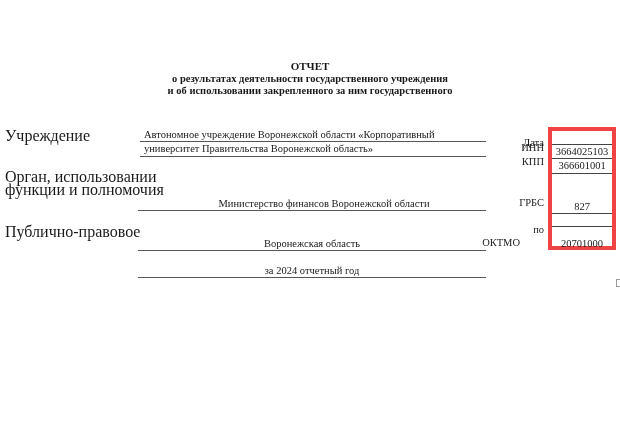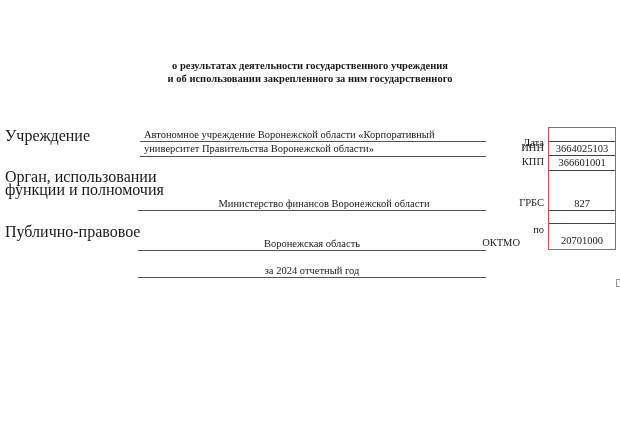--- a/index.html
+++ b/index.html
@@ -7,38 +7,39 @@
       width: 620px; height: 425px; background: #ffffff; position: relative; overflow: hidden;
       font-family: "Liberation Serif", "DejaVu Serif", serif; color: #1a1a1a;
     }
     .abs { position: absolute; }
     .title-block { left: 130px; top: 60px; width: 360px; text-align: center; font-weight: bold; font-size: 10.5px; line-height: 12.5px; }
     .title-block .t1 { font-size: 11px; }
     .lbl { font-size: 16px; line-height: 13px; white-space: nowrap; }
     .line { position: absolute; height: 0; border-top: 1px solid #555; }
     .field { position: absolute; font-size: 10.5px; line-height: 13px; white-space: nowrap; }
     .center { text-align: center; }
-    .codebox { position: absolute; left: 548px; top: 127px; width: 68px; height: 123px; border: 1px solid #ef4444; box-sizing: border-box; }
+    .codebox { position: absolute; left: 548px; top: 127px; width: 68px; height: 123px; border: 4px solid #ef4444; box-sizing: border-box; }
     .cb-row { position: absolute; left: 0; width: 100%; border-bottom: 1px solid #444; font-size: 10.5px; text-align: center; box-sizing: border-box; }
     .cb-row.last { border-bottom: none; }
     .rlabel { position: absolute; font-size: 10.5px; text-align: right; width: 44px; white-space: nowrap; }
     .bracket { position: absolute; left: 616px; top: 279px; width: 4px; height: 6px; border: 1px solid #999; border-right: none; }
   </style>
 </head>
 <body>
 
 <div class="abs title-block">
+  <div class="t1">ОТЧЕТ</div>
   <div>о результатах деятельности государственного учреждения</div>
   <div>и об использовании закрепленного за ним государственного</div>
 </div>
 
 <div class="abs lbl" style="left:5px; top:129px;">Учреждение</div>
 <div class="field" style="left:144px; top:128px;">Автономное учреждение Воронежской области «Корпоративный</div>
 <div class="line" style="left:140px; top:141px; width:346px;"></div>
-<div class="field" style="left:144px; top:142px;">университет Правительства Воронежской области»</div>
+<div class="field" style="left:144px; top:142px;">университет Правительства Воронежской область»</div>
 <div class="line" style="left:140px; top:156px; width:346px;"></div>
 
 <div class="abs lbl" style="left:5px; top:170px;">
   <div>Орган, использовании</div>
   <div>функции и полномочия</div>
 </div>
 <div class="field center" style="left:150px; top:197px; width:348px;">Министерство финансов Воронежской области</div>
 <div class="line" style="left:138px; top:210px; width:348px;"></div>
 
 <div class="abs lbl" style="left:5px; top:225px;">

